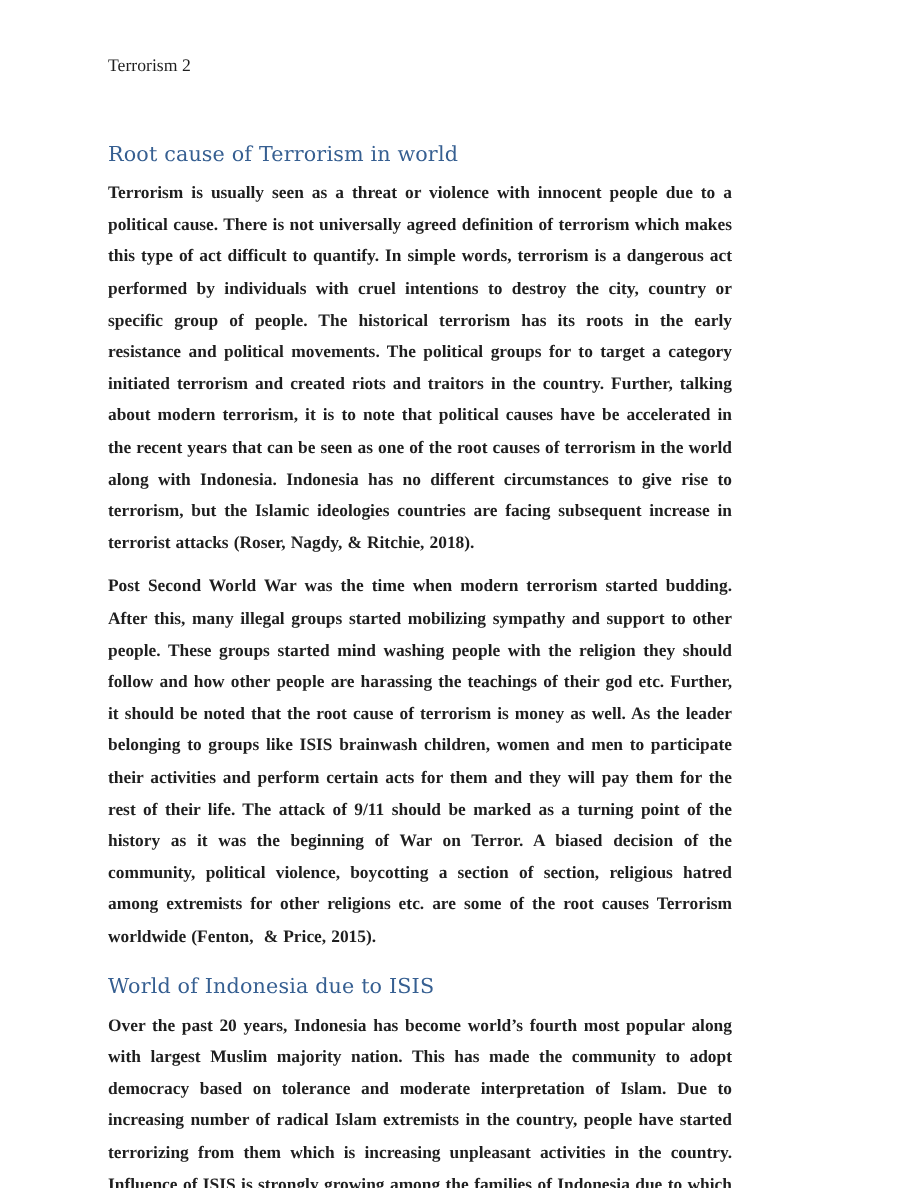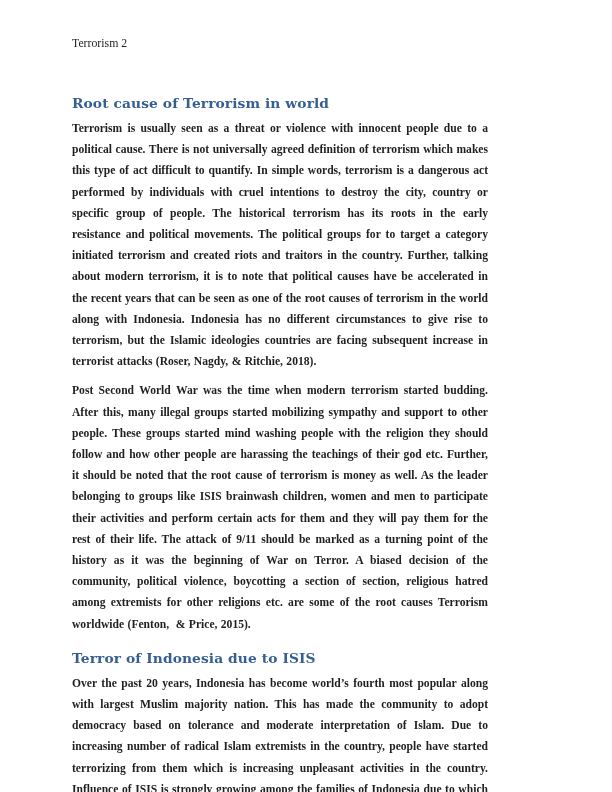--- a/index.html
+++ b/index.html
@@ -23,21 +23,21 @@
     background: var(--page-bg, #ffffff);
   }
   .running-header {
     font-size: 11.8px;
     line-height: 15px;
     margin: 0;
     color: var(--body-color, #1f1f1f);
   }
   h1 {
     font-family: "DejaVu Serif", serif;
-    font-weight: bold;
+    font-weight: normal;
     font-size: 13.8px;
     line-height: 17px;
     color: var(--heading-color, #365F91);
     margin: 16px 0 6px 0;
     letter-spacing: 0.1px;
   }
   h1.h-first { margin-top: 44px; }
   h1.h-later { margin-top: 15px; }
   p.body-para {
     font-size: 11.6px;
@@ -57,16 +57,16 @@
 
 <div class="page">
   <div class="running-header">Terrorism 2</div>
 
   <h1 class="h-first">Root cause of Terrorism in world</h1>
 
   <p class="body-para">Terrorism is usually seen as a threat or violence with innocent people due to a political cause. There is not universally agreed definition of terrorism which makes this type of act difficult to quantify. In simple words, terrorism is a dangerous act performed by individuals with cruel intentions to destroy the city, country or specific group of people. The historical terrorism has its roots in the early resistance and political movements. The political groups for to target a category initiated terrorism and created riots and traitors in the country. Further, talking about modern terrorism, it is to note that political causes have be accelerated in the recent years that can be seen as one of the root causes of terrorism in the world along with Indonesia. Indonesia has no different circumstances to give rise to terrorism, but the Islamic ideologies countries are facing subsequent increase in terrorist attacks (Roser, Nagdy, &amp; Ritchie, 2018).</p>
 
   <p class="body-para">Post Second World War was the time when modern terrorism started budding. After this, many illegal groups started mobilizing sympathy and support to other people. These groups started mind washing people with the religion they should follow and how other people are harassing the teachings of their god etc. Further, it should be noted that the root cause of terrorism is money as well. As the leader belonging to groups like ISIS brainwash children, women and men to participate their activities and perform certain acts for them and they will pay them for the rest of their life. The attack of 9/11 should be marked as a turning point of the history as it was the beginning of War on Terror. A biased decision of the community, political violence, boycotting a section of section, religious hatred among extremists for other religions etc. are some of the root causes Terrorism worldwide (Fenton,&nbsp; &amp; Price, 2015).</p>
 
-  <h1 class="h-later">Terror of Indonesia due to ISIS</h1>
+  <h1 class="h-later">World of Indonesia due to ISIS</h1>
 
   <p class="body-para cut">Over the past 20 years, Indonesia has become world’s fourth most popular along with largest Muslim majority nation. This has made the community to adopt democracy based on tolerance and moderate interpretation of Islam. Due to increasing number of radical Islam extremists in the country, people have started terrorizing from them which is increasing unpleasant activities in the country. Influence of ISIS is strongly growing among the families of Indonesia due to which they are willingly causing damage to the innocent Christian people along with the police. ISIS has formed suicidal squads with women and children as well due to which the country is facing a</p>
 </div>
 
 </body></html>

